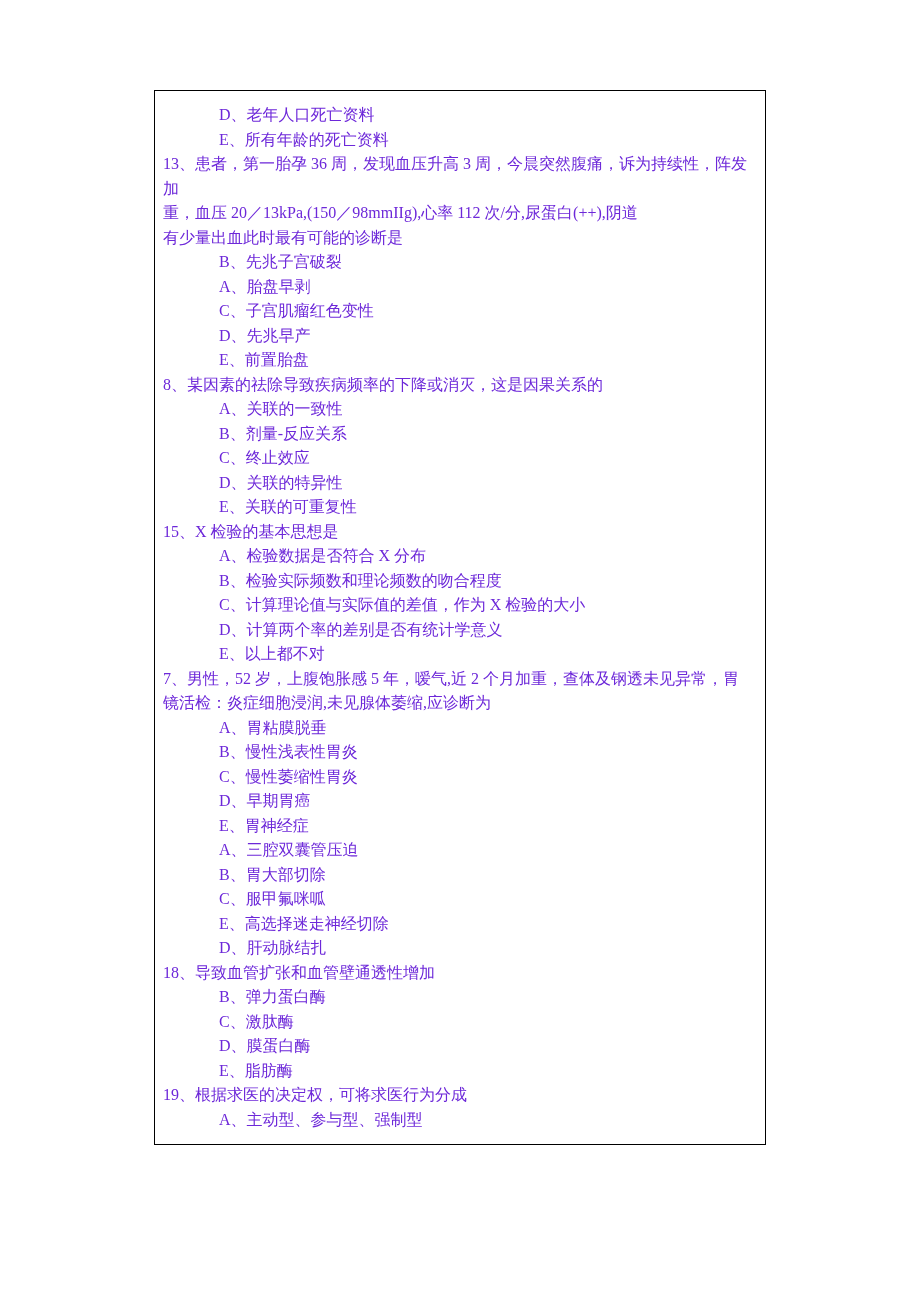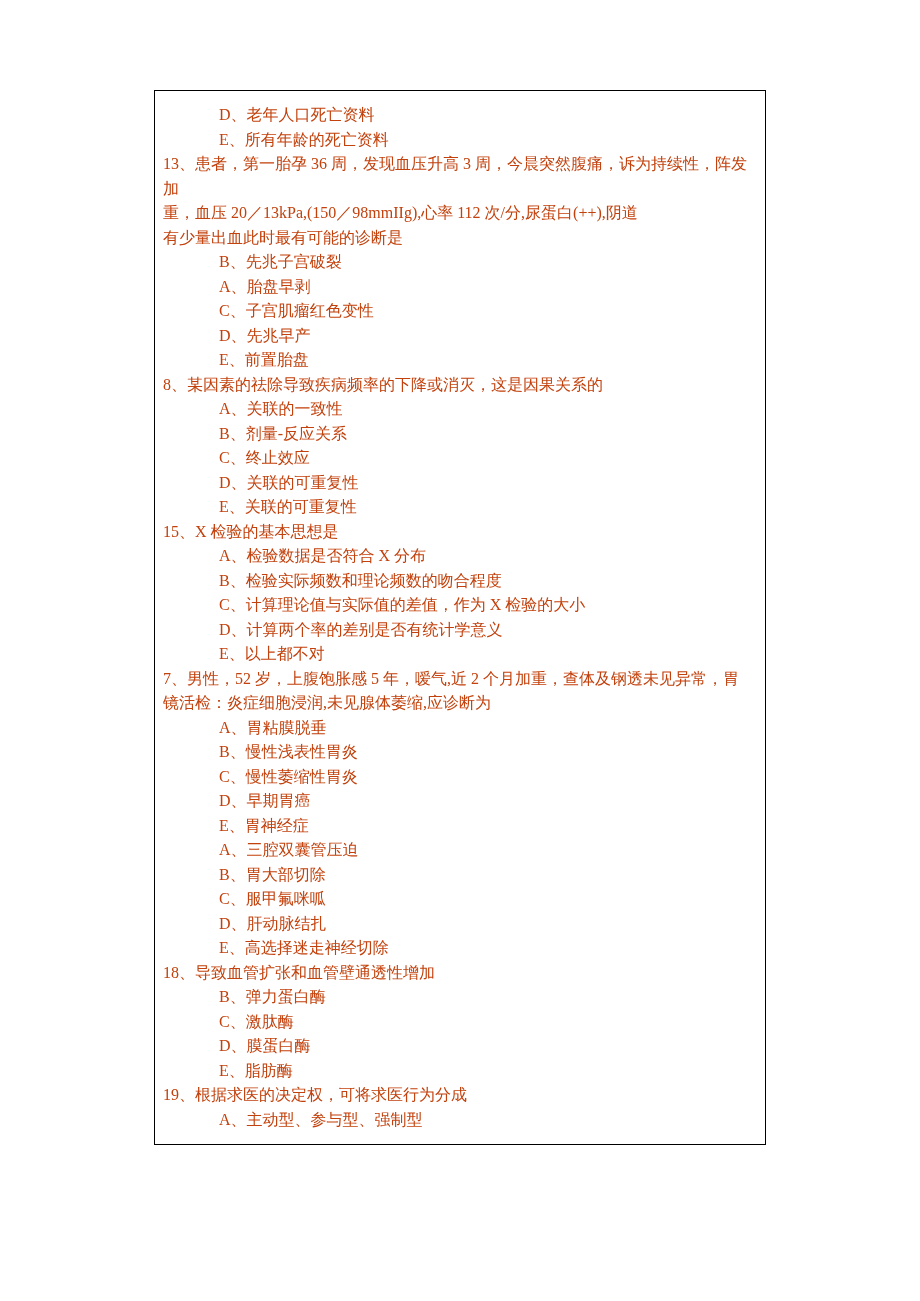--- a/index.html
+++ b/index.html
@@ -13,21 +13,21 @@
     .page {
       width: 920px;
       padding: 90px 154px 100px 154px;
       box-sizing: border-box;
     }
     .content-box {
       border: 1px solid #000;
       padding: 12px 8px 12px 8px;
       font-size: 16px;
       line-height: 24.5px;
-      color: #c2410c;
+      color: #6d28d9;
     }
     .option {
       padding-left: 3.5em;
     }
     .question {
       padding-left: 0;
     }
     .italic {
     }
   </style>
@@ -46,43 +46,43 @@
     <div class="option">B、先兆子宫破裂</div>
     <div class="option">A、胎盘早剥</div>
     <div class="option">C、子宫肌瘤红色变性</div>
     <div class="option">D、先兆早产</div>
     <div class="option">E、前置胎盘</div>
 
     <div class="question">8、某因素的祛除导致疾病频率的下降或消灭，这是因果关系的</div>
     <div class="option">A、关联的一致性</div>
     <div class="option">B、剂量-反应关系</div>
     <div class="option">C、终止效应</div>
-    <div class="option">D、关联的可重复性</div>
+    <div class="option">D、关联的特异性</div>
     <div class="option">E、关联的可重复性</div>
 
     <div class="question">15、X 检验的基本思想是</div>
     <div class="option">A、检验数据是否符合 X 分布</div>
     <div class="option">B、检验实际频数和理论频数的吻合程度</div>
     <div class="option">C、计算理论值与实际值的差值，作为 X 检验的大小</div>
     <div class="option">D、计算两个率的差别是否有统计学意义</div>
     <div class="option">E、以上都不对</div>
 
     <div class="question"><span>7、男性，52 岁，上腹饱胀感 5 年，</span><span class="italic">嗳气,</span><span>近 2 个月加重，查体及钢透未见异常，胃</span></div>
     <div class="question">镜活检：炎症细胞浸润,未见腺体萎缩,应诊断为</div>
     <div class="option">A、胃粘膜脱垂</div>
     <div class="option">B、慢性浅表性胃炎</div>
     <div class="option">C、慢性萎缩性胃炎</div>
     <div class="option">D、早期胃癌</div>
     <div class="option">E、胃神经症</div>
 
     <div class="option"><span class="italic">A</span><span>、三腔双囊管压迫</span></div>
     <div class="option">B、胃大部切除</div>
     <div class="option">C、服甲氟咪呱</div>
+    <div class="option">E、高选择迷走神经切除</div>
     <div class="option">D、肝动脉结扎</div>
-    <div class="option">E、高选择迷走神经切除</div>
 
     <div class="question">18、导致血管扩张和血管壁通透性增加</div>
     <div class="option">B、弹力蛋白酶</div>
     <div class="option">C、激肽酶</div>
     <div class="option">D、膜蛋白酶</div>
     <div class="option">E、脂肪酶</div>
 
     <div class="question">19、根据求医的决定权，可将求医行为分成</div>
     <div class="option">A、主动型、参与型、强制型</div>
 

